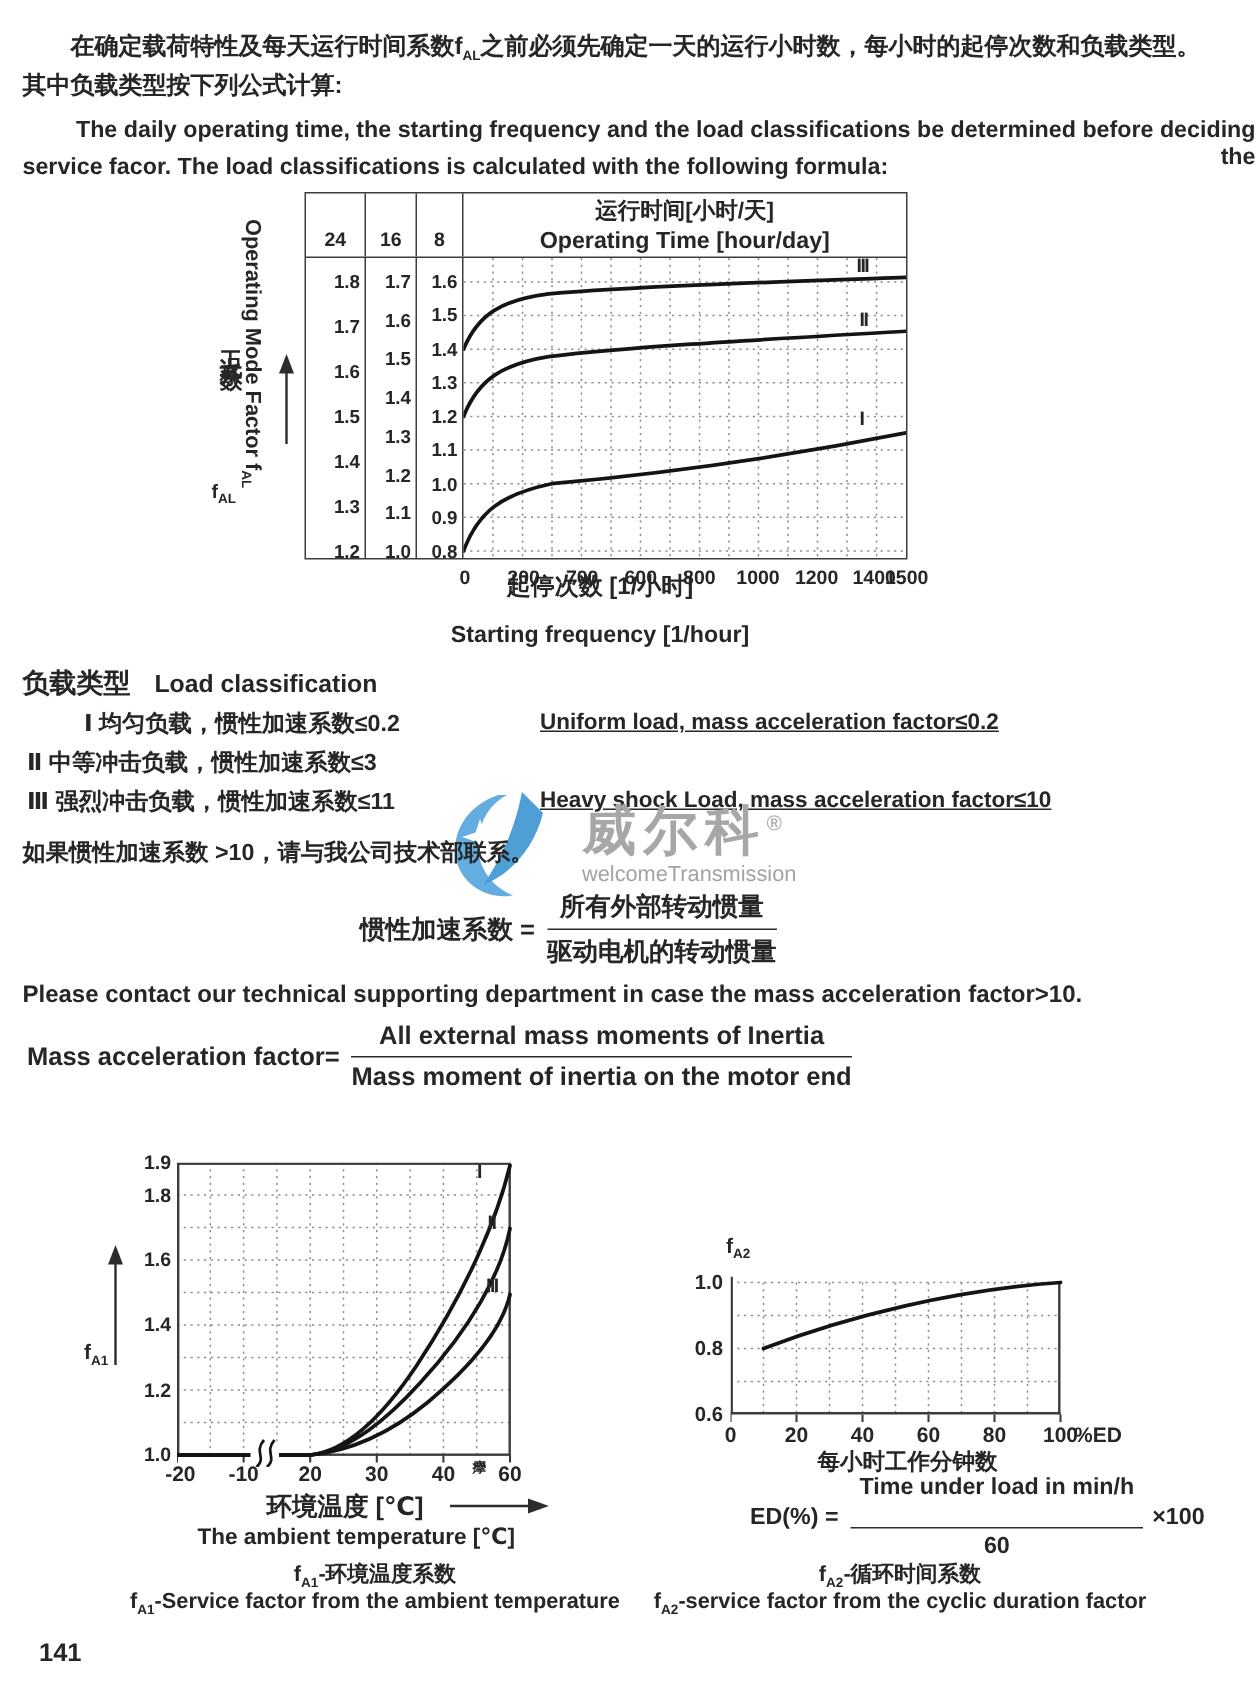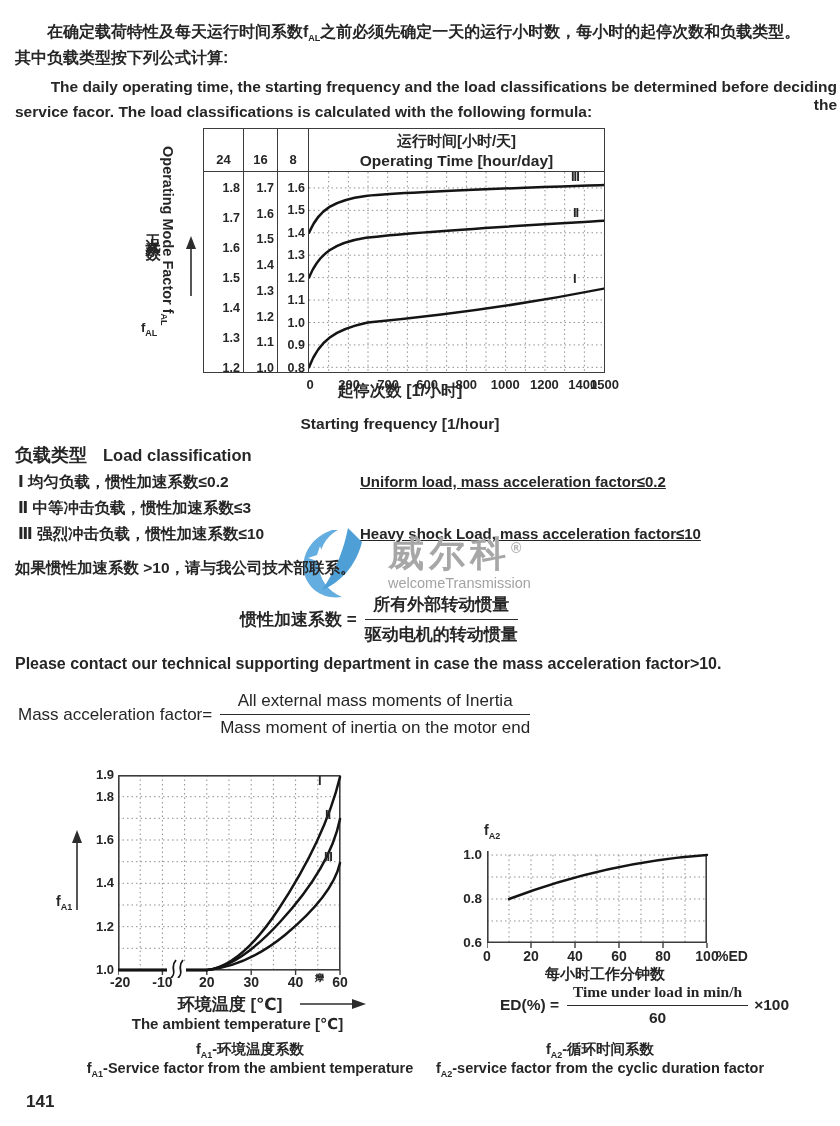--- a/index.html
+++ b/index.html
@@ -62,23 +62,23 @@
   .wm-brand{font-size:36px;font-weight:700;color:#a7a7a7;letter-spacing:5px;line-height:40px;}
   .wm-brand sup{font-size:14px;color:#b3b3b3;letter-spacing:0;}
   .wm-sub{font-size:14.5px;color:#a3a3a3;margin-top:1px;}
 
   
   .formula{display:flex;align-items:center;}
   .frac{display:inline-flex;flex-direction:column;text-align:center;margin-left:8px;}
   .f-num{border-bottom:1.7px solid #2c2c2c;padding:0 8px 3px;}
   .f-den{padding-top:3px;}
   .fm-zh{left:240px;top:593px;font-size:17px;font-weight:600;}
-  .fm-en{left:18px;top:681px;font-size:17px;font-weight:400;margin-top:10px;}
+  .fm-en{left:18px;top:681px;font-size:17px;font-weight:700;}
   .fm-ed{left:500px;top:983px;font-size:15.5px;font-weight:700;}
-  .fm-ed .f-num{padding:0 6px 4px;font-family:Liberation Serif, serif;}
+  .fm-ed .f-num{padding:0 6px 17px;}
   .fm-mult{margin-left:6px;}
 
   
   .fa1-chart{left:118px;top:775px;width:224px;height:203px;}
   .fa1-chart svg{display:block;}
   .fa1-cl1{left:200px;top:-2px}.fa1-cl2{left:207px;top:32px}.fa1-cl3{left:206px;top:74px}
   .fa1-yticks{left:84px;top:775px;width:30px;height:195px;position:absolute;}
   .fa1-yticks span{position:absolute;right:0;font-size:13px;font-weight:700;line-height:14px;}
   .fa1-yticks span:nth-child(1){top:-7px}.fa1-yticks span:nth-child(2){top:15px}
   .fa1-yticks span:nth-child(3){top:58px}.fa1-yticks span:nth-child(4){top:101px}
@@ -209,24 +209,24 @@
       <span>1200</span>
       <span>1400</span>
       <span>1500</span>
   </div>
   <div class="abs zh" style="left:250px;top:381px;width:300px;text-align:center;font-size:16px;">起停次数 [1/小时]</div>
   <div class="abs en" style="left:250px;top:415px;width:300px;text-align:center;font-size:15.5px;">Starting frequency [1/hour]</div>
 
   <div class="abs load-head">
     <span>负载类型</span><span class="lh-en">Load classification</span>
   </div>
-  <div class="abs lr-zh" style="top:472px;">Ⅰ 均匀负载，惯性加速系数≤0.2</div>
+  <div class="abs lr-zh" style="top:472px;margin-left:38px;">Ⅰ 均匀负载，惯性加速系数≤0.2</div>
   <div class="abs lr-en" style="top:473px;">Uniform load, mass acceleration factor≤0.2</div>
   <div class="abs lr-zh" style="top:498px;">Ⅱ 中等冲击负载，惯性加速系数≤3</div>
-  <div class="abs lr-zh" style="top:524px;">Ⅲ 强烈冲击负载，惯性加速系数≤10</div>
+  <div class="abs lr-zh" style="top:524px;">Ⅲ 强烈冲击负载，惯性加速系数≤11</div>
   <div class="abs lr-en" style="top:525px;">Heavy shock Load, mass acceleration factor≤10</div>
 
   <div class="abs wm">
     <svg width="86" height="74" viewBox="0 0 86 74">
       <path d="M34,2 C14,9 3,26 6,44 C9,61 26,72 44,69 C30,63 21,51 21,37 C21,21 27,9 40,2 Z" fill="#63ade0"></path>
       <path d="M50,0 C46,21 38,42 24,62 C42,55 58,38 64,14 Z" fill="#4d9fd6"></path>
       <path d="M22,18 L25,27 L34,30 L25,33 L22,42 L19,33 L10,30 L19,27 Z" fill="#ffffff"></path>
     </svg>
     <div class="wm-right">
       <div class="wm-brand"><span>威尔科</span><sup>®</sup></div>

